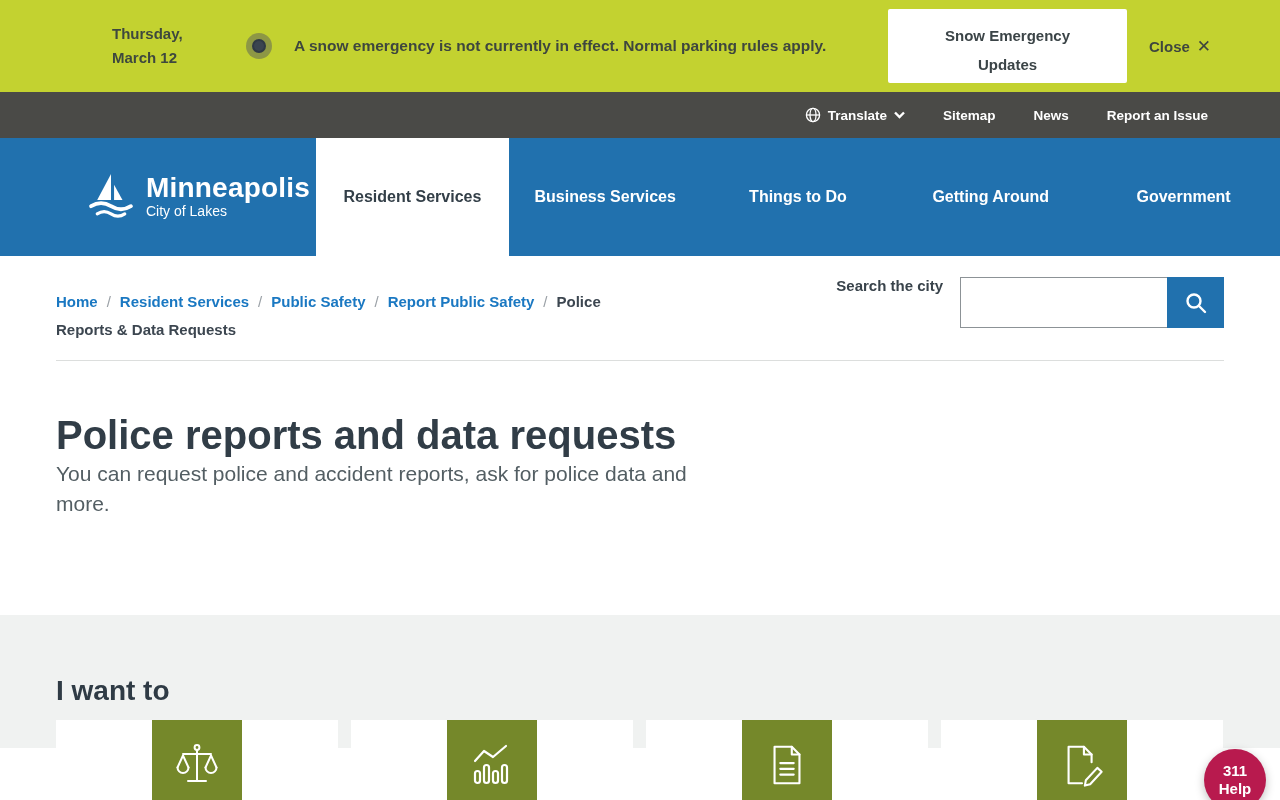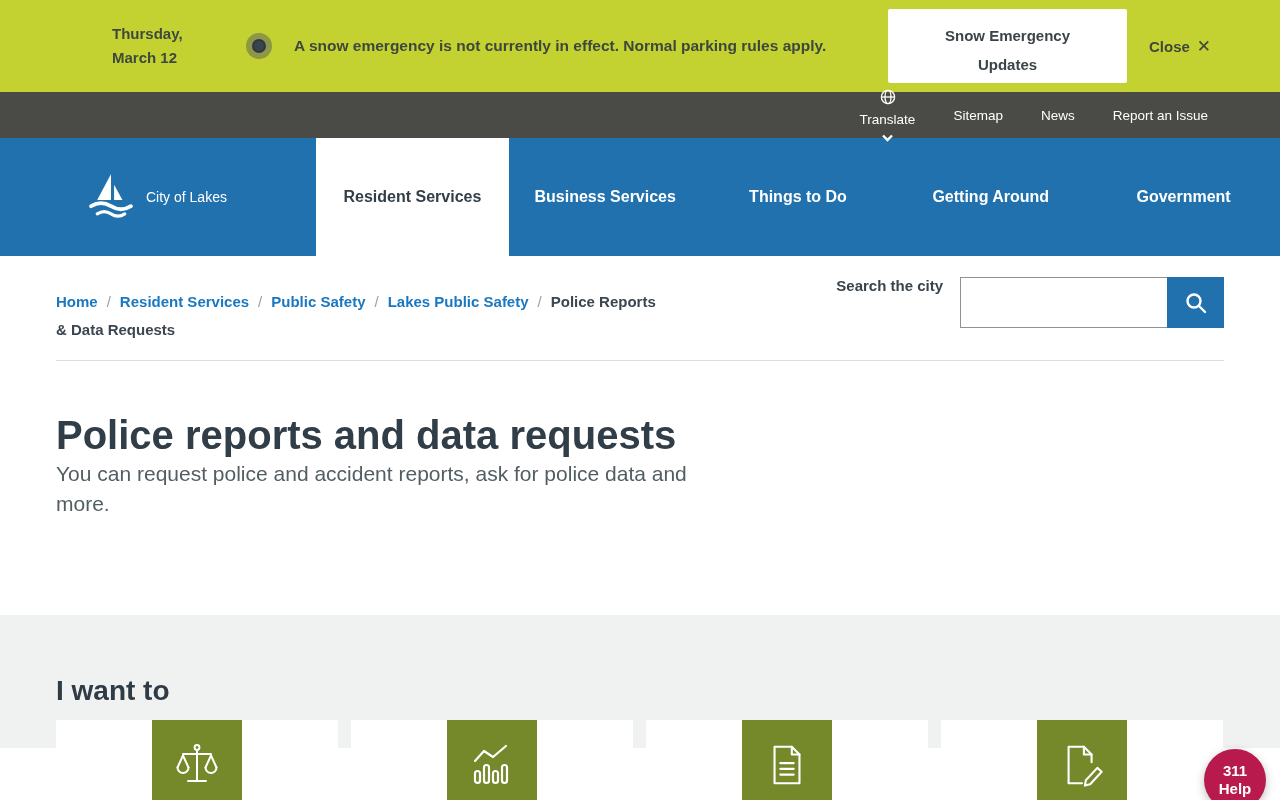--- a/index.html
+++ b/index.html
@@ -20,22 +20,22 @@
                 border-radius:2px; font-family:inherit; font-weight:bold; font-size:15px;
                 line-height:29px; color:#3b4447; cursor:pointer; padding:12px 28px; }
   .banner-close { margin-left:22px; background:none; border:none; font-family:inherit;
                   font-weight:bold; font-size:15px; color:#3e463e; cursor:pointer;
                   display:flex; align-items:center; gap:7px;justify-content:space-between; }
   .banner-close .x { font-size:17px; font-weight:normal; }
 
   
   .utility-bar { height:46px; background:#4a4a47; display:flex; align-items:center;
                  justify-content:flex-end; padding-right:72px; gap:38px; }
-  .utility-bar a, .translate { color:#fff; font-weight:normal; font-size:13.5px;
-                 text-decoration:none; cursor:pointer;flex-direction:column; }
+  .utility-bar a, .translate { color:#fff; font-weight:bold; font-size:13.5px;
+                 text-decoration:none; cursor:pointer; }
   .translate { display:flex; align-items:center; gap:7px; }
 
   
   .main-nav { height:118px; background:#2171ae; display:flex; }
   .logo { width:316px; display:flex; align-items:center; padding-left:88px; gap:12px;
           color:#fff; cursor:pointer; }
   .logo-title { font-size:28px; font-weight:bold; line-height:28px; letter-spacing:0.2px; }
   .logo-sub { font-size:14px; line-height:18px; }
   .tabs { flex:1; display:flex; }
   .tab { flex:1; display:flex; align-items:center; justify-content:center;
@@ -117,36 +117,37 @@
 
 <div class="main-nav">
   <div class="logo">
     <svg width="46" height="52" viewBox="0 0 60 64">
       <polygon points="30,2 30,36 12,36" fill="#fff"></polygon>
       <polygon points="34,16 34,36 45,36" fill="#fff"></polygon>
       <path d="M4 44 q13 -8 26 0 q13 8 26 0" stroke="#fff" fill="none" stroke-width="5" stroke-linecap="round"></path>
       <path d="M12 54 q9 -6 18 0 q9 6 18 0" stroke="#fff" fill="none" stroke-width="4" stroke-linecap="round"></path>
     </svg>
     <div>
+      <div class="logo-title">Minneapolis</div>
       <div class="logo-sub">City of Lakes</div>
     </div>
   </div>
   <nav class="tabs">
     <div class="tab active">Resident Services</div>
     <div class="tab">Business Services</div>
     <div class="tab">Things to Do</div>
     <div class="tab">Getting Around</div>
     <div class="tab">Government</div>
   </nav>
 </div>
 
 <div class="content-top">
   <div class="crumb-row">
     <nav class="breadcrumb">
-      <a>Home</a><span class="sep">/</span><a>Resident Services</a><span class="sep">/</span><a>Public Safety</a><span class="sep">/</span><a>Lakes Public Safety</a><span class="sep">/</span><span class="current">Police Reports &amp; Data Requests</span>
+      <a>Home</a><span class="sep">/</span><a>Resident Services</a><span class="sep">/</span><a>Public Safety</a><span class="sep">/</span><a>Report Public Safety</a><span class="sep">/</span><span class="current">Police Reports &amp; Data Requests</span>
     </nav>
     <div class="search-group">
       <span class="search-label">Search the city</span>
       <input class="search-input" type="text" value="" style="">
       <button class="search-btn">
         <svg width="24" height="24" viewBox="0 0 24 24" fill="none" stroke="#fff" stroke-width="2.4" stroke-linecap="round">
           <circle cx="10" cy="10" r="6.5"></circle>
             <line x1="15" y1="15" x2="21" y2="21"></line>
         </svg>
       </button>

